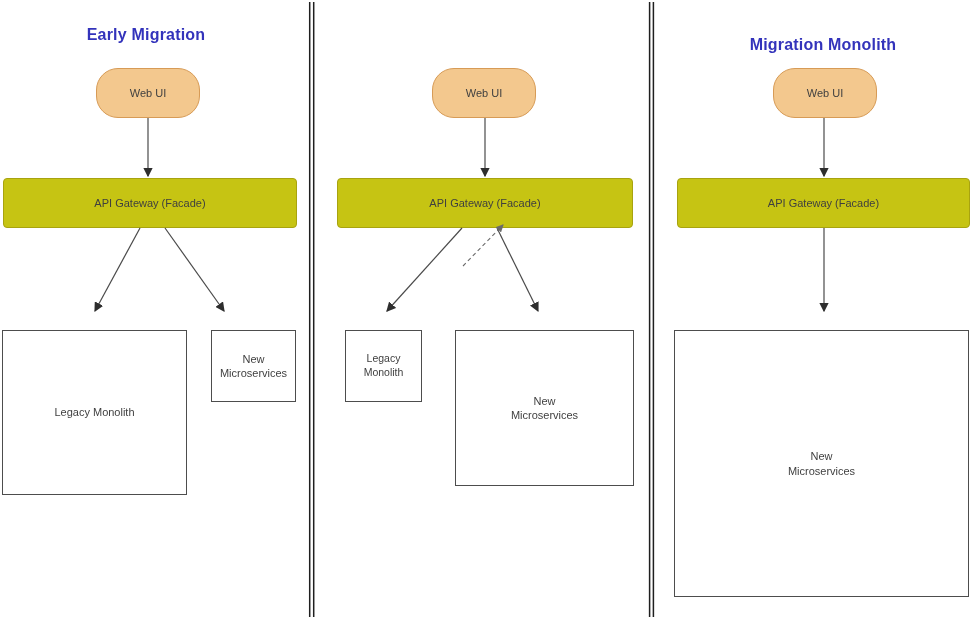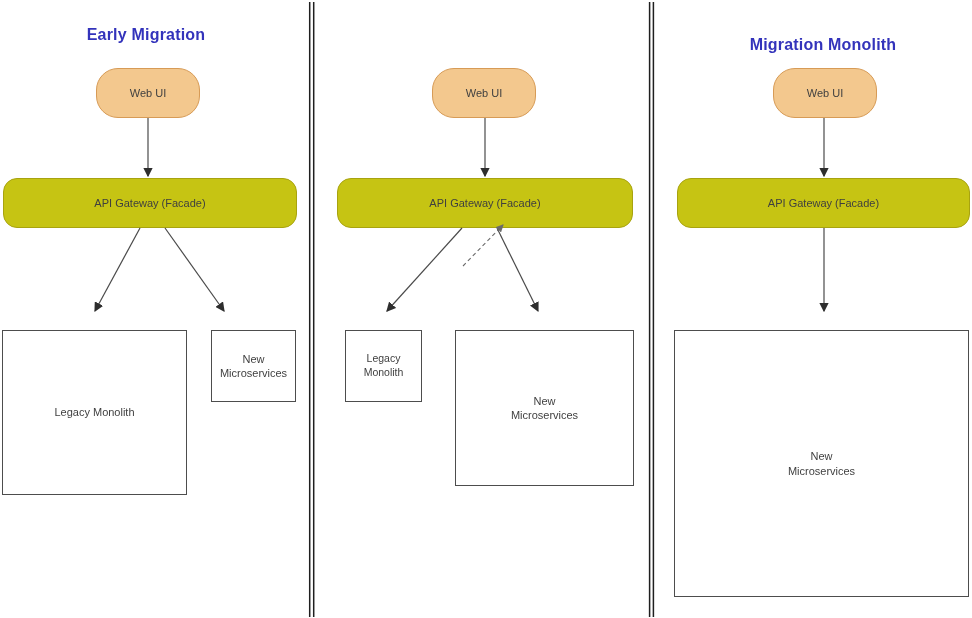--- a/index.html
+++ b/index.html
@@ -33,21 +33,21 @@
     white-space: pre-line;
   }
   .node.webui {
     background: var(--c-webui-fill, #f3c88e);
     border: 1px solid var(--c-webui-stroke, #d79b56);
     border-radius: 22px;
   }
   .node.gateway {
     background: var(--c-gateway-fill, #c6c413);
     border: 1px solid var(--c-gateway-stroke, #a8a30f);
-    border-radius: 14px;
+    border-radius: 4px;
   }
   .node.plain {
     background: var(--c-plain-fill, #ffffff);
     border: 1px solid var(--c-plain-stroke, #4d4d4d);
     margin-top: 13px;
   }
   .node.small-label { font-size: 10.5px; }
   svg.overlay {
     position: absolute;
     left: 0; top: 0;

